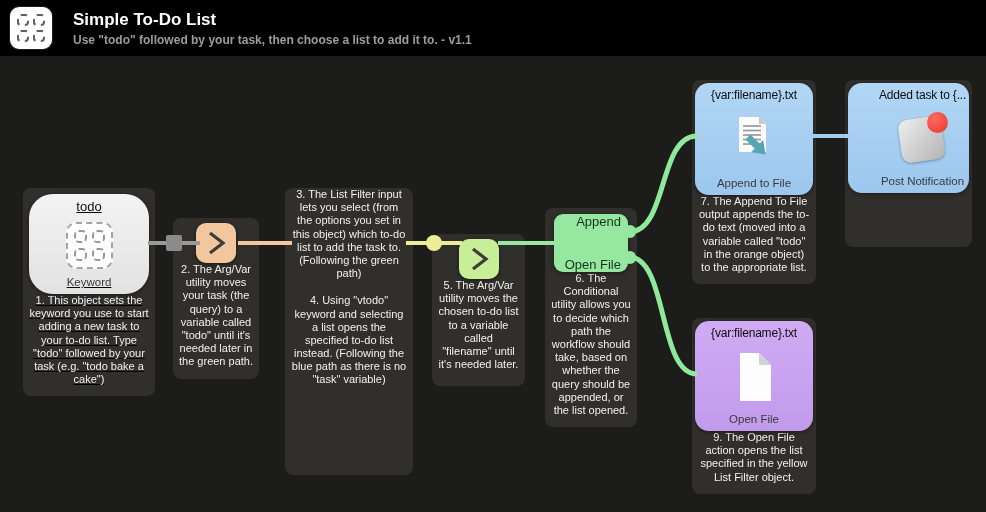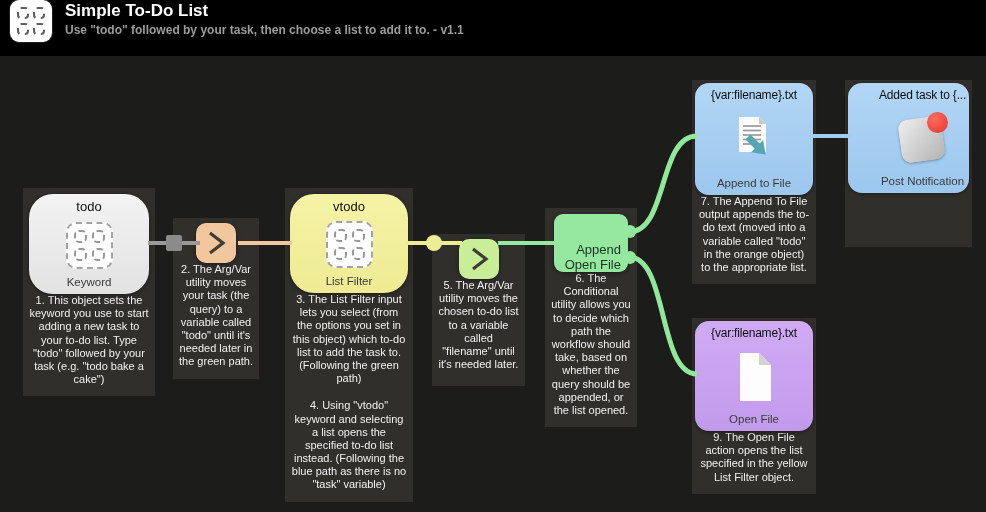--- a/index.html
+++ b/index.html
@@ -1,47 +1,47 @@
 <!DOCTYPE html>
 <html><head>
 <meta charset="utf-8">
 <style>
   html,body{margin:0;padding:0;background:#1c1c1b;}
   .stage{position:relative;width:986px;height:512px;overflow:hidden;background:#1c1c1b;
          font-family:"Liberation Sans",sans-serif;}
   
   .hdr{position:absolute;left:0;top:0;width:986px;height:56px;background:#000;
-       display:flex;align-items:flex-start;gap:13px;padding-left:10px;box-sizing:border-box;}
+       display:flex;align-items:center;gap:21px;padding-left:10px;box-sizing:border-box;}
   .hicon{width:42px;height:42px;background:#fff;border-radius:9px;flex:0 0 auto;
          display:grid;grid-template-columns:1fr 1fr;gap:4px;padding:7px;box-sizing:border-box;
          box-shadow:0 0 0 1px rgba(255,255,255,.12);}
   .hicon i{border:2px dashed #5f5f5f;border-radius:4px;background:#fff;}
   .htitle{font-size:17px;font-weight:bold;color:#fff;line-height:1.3;}
   .hsub{font-size:12px;font-weight:bold;color:#9c9c9c;margin-top:1px;}
   
-  .card{position:absolute;background:#302f2b;border-radius:0;padding:0 0 10px;box-sizing:border-box;}
+  .card{position:absolute;background:#302f2b;border-radius:8px;padding:0 0 10px;box-sizing:border-box;}
   .note{color:#f1f1f1;font-size:11px;line-height:1.2;text-align:center;margin-top:0;padding:0 6px;}
   .note-gap{margin-top:14px;}
   
   .node{position:relative;box-sizing:border-box;box-shadow:0 1px 4px rgba(0,0,0,.45);}
   .node-big{display:flex;flex-direction:column;align-items:center;justify-content:space-between;
             padding:5px 4px 6px;}
   .ntitle{font-size:13px;color:#0e0e0e;white-space:nowrap;}
   .ntitle.small{font-size:12px;letter-spacing:-.2px;}
   .nlabel{font-size:11.5px;color:#3a3a3a;white-space:nowrap;}
   .node-keyword{width:120px;height:100px;margin:6px auto 0;border-radius:24px;
                 background:linear-gradient(#f3f3f3,#e2e2e2);}
   .node-listfilter{width:118px;height:99px;margin:6px auto 0;border-radius:24px;
                 background:linear-gradient(#f5f3a6,#eeeb93);}
   .node-arrow{width:40px;height:40px;border-radius:10px;margin:5px auto 0;
               display:flex;align-items:center;justify-content:center;}
   .node-arrow.orange{background:#f2c79e;}
   .node-arrow.green{background:#c8ee98;}
   .node-cond{width:74px;height:58px;margin:6px auto 0;background:#96e8a0;border-radius:9px;
-             display:flex;flex-direction:column;justify-content:flex-end;align-items:flex-end;
+             display:flex;flex-direction:column;justify-content:space-between;align-items:flex-end;
              padding-right:7px;}
   .cond-out{font-size:13px;color:#17351f;}
   .node-blue{width:118px;height:112px;margin:3px auto 0;border-radius:14px;
              background:linear-gradient(#b2d6f5,#9cc7ee);}
   .node-purple{width:118px;height:110px;margin:3px auto 0;border-radius:14px;
              background:linear-gradient(#d0abf4,#c29aec);}
   
   .grid-icon{width:47px;height:47px;background:#fdfdfd;border:2px dashed #a3a3a3;border-radius:10px;
              display:grid;grid-template-columns:1fr 1fr;gap:5px;padding:6px;box-sizing:border-box;}
   .grid-icon i{border:2px dashed #989898;border-radius:5px;background:#fff;}
@@ -67,21 +67,21 @@
         <i></i>
         <i></i>
         <i></i>
     </div>
     <div>
       <div class="htitle">Simple To-Do List</div>
       <div class="hsub">Use "todo" followed by your task, then choose a list to add it to. - v1.1</div>
     </div>
   </div>
 
-  <div class="card" style="left:23px;top:188px;width:132px;min-height:200px;">
+  <div class="card" style="left:23px;top:188px;width:132px;min-height:200px;text-decoration:underline;">
     <div class="node node-big node-keyword">
       <div class="ntitle">todo</div>
       <div class="grid-icon">
           <i></i>
           <i></i>
           <i></i>
           <i></i>
         </div>
       <div class="nlabel">Keyword</div>
     </div>
@@ -91,30 +91,20 @@
   <div class="card" style="left:173px;top:218px;width:86px;min-height:152px;">
     <div class="node node-arrow orange">
       <svg class="icon-svg" width="40" height="40" viewBox="0 0 40 40">
         <polyline points="14,10 27,20 14,30" fill="none" stroke="#3e3e36" stroke-width="3.2"></polyline>
       </svg>
     </div>
     <div class="note">2. The Arg/Var utility moves your task (the query) to a variable called "todo" until it's needed later in the green path.</div>
   </div>
 
   <div class="card" style="left:285px;top:188px;width:128px;min-height:287px;">
-    <div class="node node-big node-listfilter">
-      <div class="ntitle">vtodo</div>
-      <div class="grid-icon">
-          <i></i>
-          <i></i>
-          <i></i>
-          <i></i>
-        </div>
-      <div class="nlabel">List Filter</div>
-    </div>
     <div class="note">3. The List Filter input lets you select (from the options you set in this object) which to-do list to add the task to. (Following the green path)</div>
     <div class="note note-gap">4. Using "vtodo" keyword and selecting a list opens the specified to-do list instead. (Following the blue path as there is no "task" variable)</div>
   </div>
 
   <div class="card" style="left:432px;top:234px;width:93px;min-height:152px;">
     <div class="node node-arrow green">
       <svg class="icon-svg" width="40" height="40" viewBox="0 0 40 40">
         <polyline points="14,10 27,20 14,30" fill="none" stroke="#3e3e36" stroke-width="3.2"></polyline>
       </svg>
     </div>

